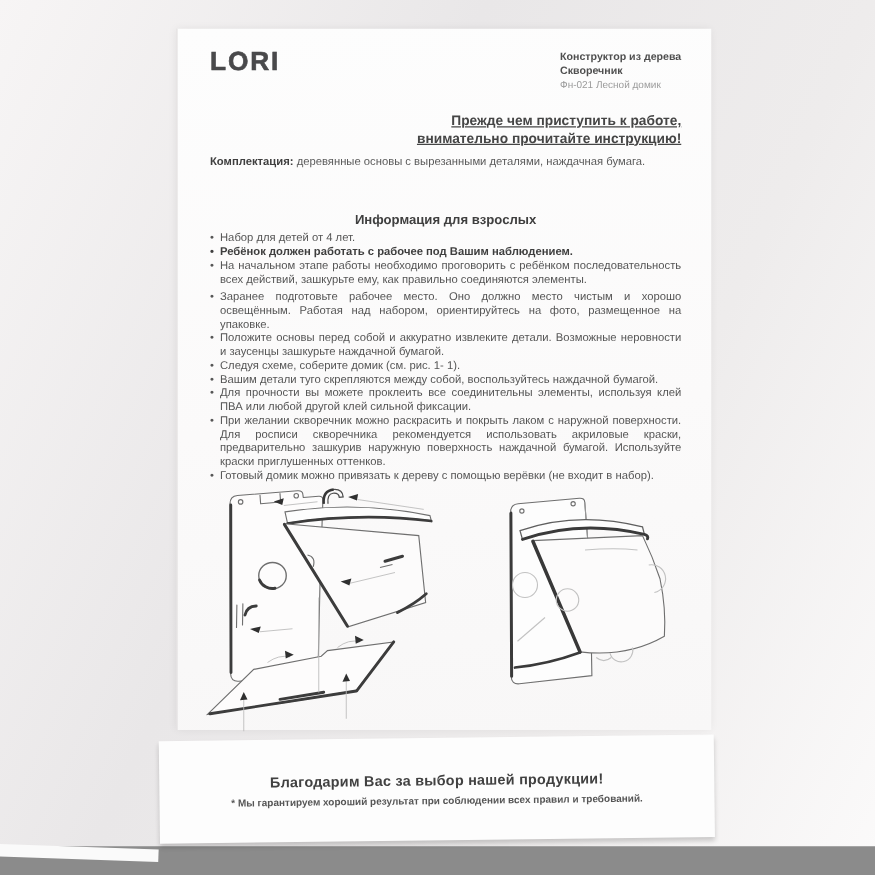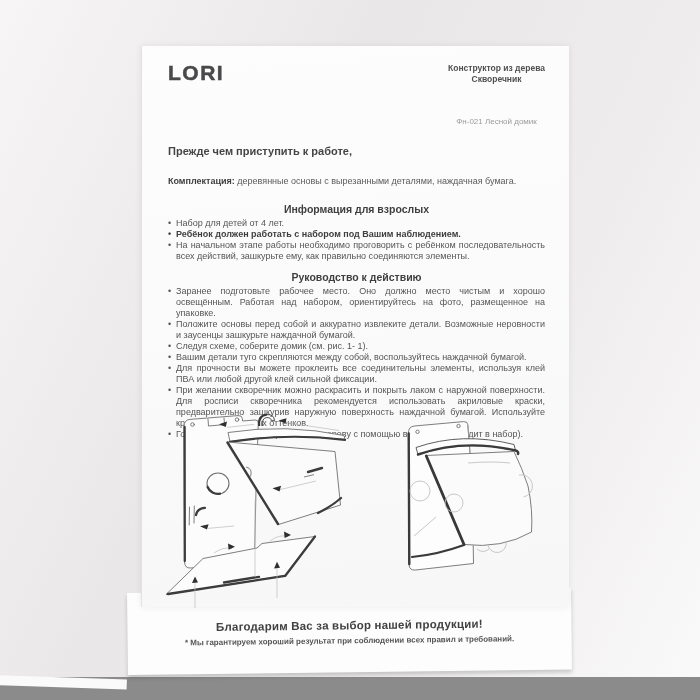--- a/index.html
+++ b/index.html
@@ -10,34 +10,34 @@
   .band{position:absolute;left:0;top:677px;width:700px;height:23px;background:#8b8b8b;z-index:1;}
   .band-notch{position:absolute;left:-4px;top:675px;width:131px;height:10px;background:#fafafa;
     transform:rotate(2deg);transform-origin:0 0;z-index:2;}
   
   .paper-fold{position:absolute;left:127px;top:593px;width:444px;height:82px;background:#fdfdfd;
     transform:rotate(-0.7deg);transform-origin:0 0;box-shadow:0 3px 4px rgba(0,0,0,0.18);
     z-index:3;text-align:center;}
   .thanks{margin-top:29px;font-size:11.5px;font-weight:bold;color:#414141;letter-spacing:.2px;}
   .note{margin-top:5px;font-size:8px;font-weight:bold;color:#565656;}
   
-  .paper{position:absolute;left:141px;top:46px;width:428px;height:561px;
+  .paper{position:absolute;left:141px;top:23px;width:428px;height:561px;
     background:linear-gradient(175deg,#fdfdfd 0%,#fbfafa 55%,#f8f7f7 100%);
     border-left:1px solid #e3e1e1;box-shadow:0 0 7px rgba(0,0,0,0.07);
     z-index:4;box-sizing:border-box;padding:0 24px 0 26px;color:#555;}
   .hdr{margin-top:17px;display:flex;justify-content:space-between;align-items:flex-start;}
   .brand{font-size:21px;font-weight:800;letter-spacing:1.5px;color:#49494b;
     -webkit-text-stroke:0.5px #49494b;line-height:20px;}
-  .prod{text-align:center;line-height:11px;}
+  .prod{text-align:left;line-height:11px;}
   .prod .b{font-size:8.5px;font-weight:bold;color:#4f4f4f;}
-  .prod .c{font-size:8px;color:#9b9b9b;margin-top:31px;}
-  .intro{margin-top:18px;text-align:left;font-size:11px;font-weight:bold;color:#454545;line-height:13.5px;}
-  .kit{margin-top:16px;font-size:9px;line-height:12px;color:#5a5a5a;}
+  .prod .c{font-size:8px;color:#9b9b9b;}
+  .intro{margin-top:18px;text-align:right;font-size:11px;font-weight:bold;color:#454545;line-height:13.5px;text-decoration:underline;}
+  .kit{margin-top:5px;font-size:9px;line-height:12px;color:#5a5a5a;}
   .kit b{color:#3f3f3f;}
-  .sec-title{margin-top:16px;text-align:center;font-size:10.5px;font-weight:bold;color:#3f3f3f;}
+  .sec-title{margin-top:35px;text-align:center;font-size:10.5px;font-weight:bold;color:#3f3f3f;}
   .sec-title.g{margin-top:9px;}
   .blist{margin-top:3px;}
   .bullet{display:flex;font-size:9px;line-height:11px;color:#555;}
   .bullet .bm{flex:none;width:8px;}
   .bullet .bt{flex:1;text-align:justify;}
   .bullet.bold .bt,.bullet.bold .bm{font-weight:bold;color:#3e3e3e;}
   .figs{position:absolute;left:0;top:365px;width:428px;height:196px;}
   .fig1{position:absolute;left:16px;top:0;width:240px;height:200px;}
   .fig2{position:absolute;left:260px;top:7px;width:170px;height:180px;}
 </style>
@@ -60,43 +60,43 @@
       <div class="brand">LORI</div>
       <div class="prod">
         <div class="b">Конструктор из дерева</div>
         <div class="b">Скворечник</div>
         <div class="c">Фн-021 Лесной домик</div>
       </div>
     </div>
 
     <div class="intro">
       <div>Прежде чем приступить к работе,</div>
+      <div>внимательно прочитайте инструкцию!</div>
     </div>
 
     <div class="kit">
       <div><b>Комплектация:</b> <span>деревянные основы с вырезанными деталями, наждачная бумага.</span></div>
     </div>
 
     <div class="sec-title">Информация для взрослых</div>
     <div class="blist">
       <div class="bullet">
           <span class="bm">•</span>
           <span class="bt">Набор для детей от 4 лет.</span>
         </div>
       <div class="bullet bold">
           <span class="bm">•</span>
-          <span class="bt">Ребёнок должен работать с набором под Вашим наблюдением.</span>
+          <span class="bt">Ребёнок должен работать с рабочее под Вашим наблюдением.</span>
         </div>
       <div class="bullet">
           <span class="bm">•</span>
           <span class="bt">На начальном этапе работы необходимо проговорить с ребёнком последовательность всех действий, зашкурьте ему, как правильно соединяются элементы.</span>
         </div>
     </div>
 
-    <div class="sec-title g">Руководство к действию</div>
     <div class="blist">
       <div class="bullet">
           <span class="bm">•</span>
           <span class="bt">Заранее подготовьте рабочее место. Оно должно место чистым и хорошо освещённым. Работая над набором, ориентируйтесь на фото, размещенное на упаковке.</span>
         </div>
       <div class="bullet">
           <span class="bm">•</span>
           <span class="bt">Положите основы перед собой и аккуратно извлеките детали. Возможные неровности и заусенцы зашкурьте наждачной бумагой.</span>
         </div>
       <div class="bullet">

